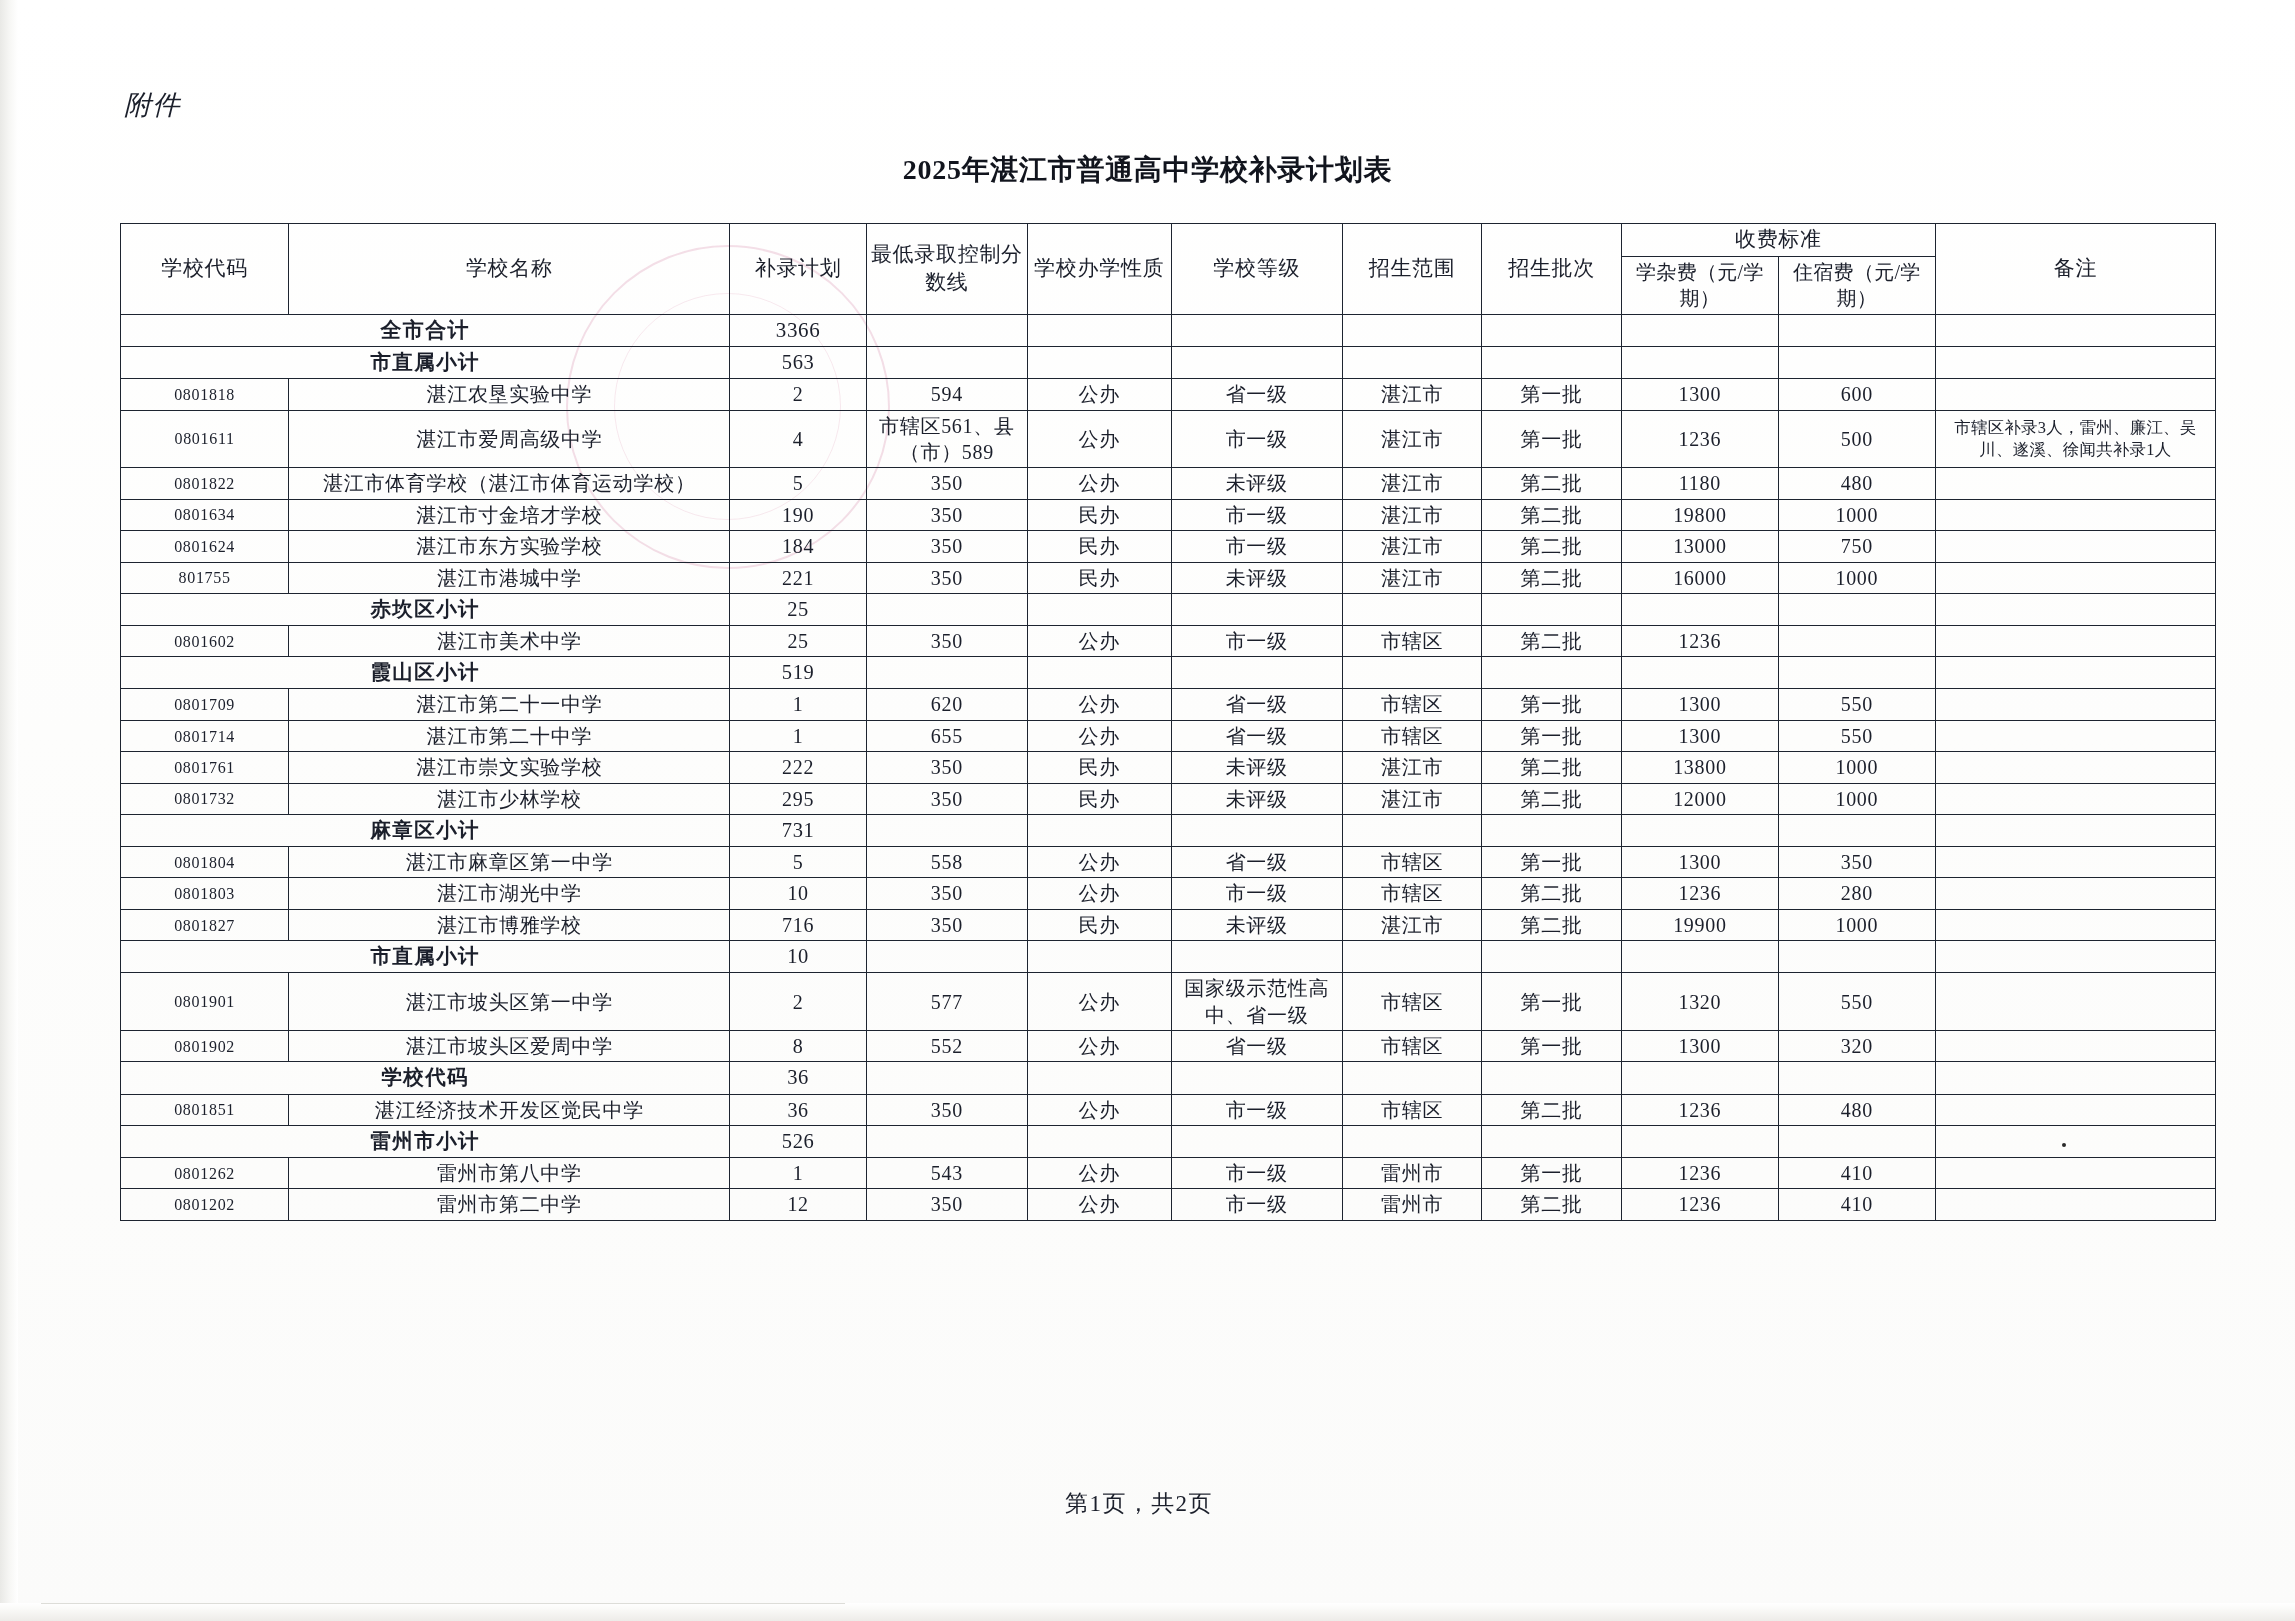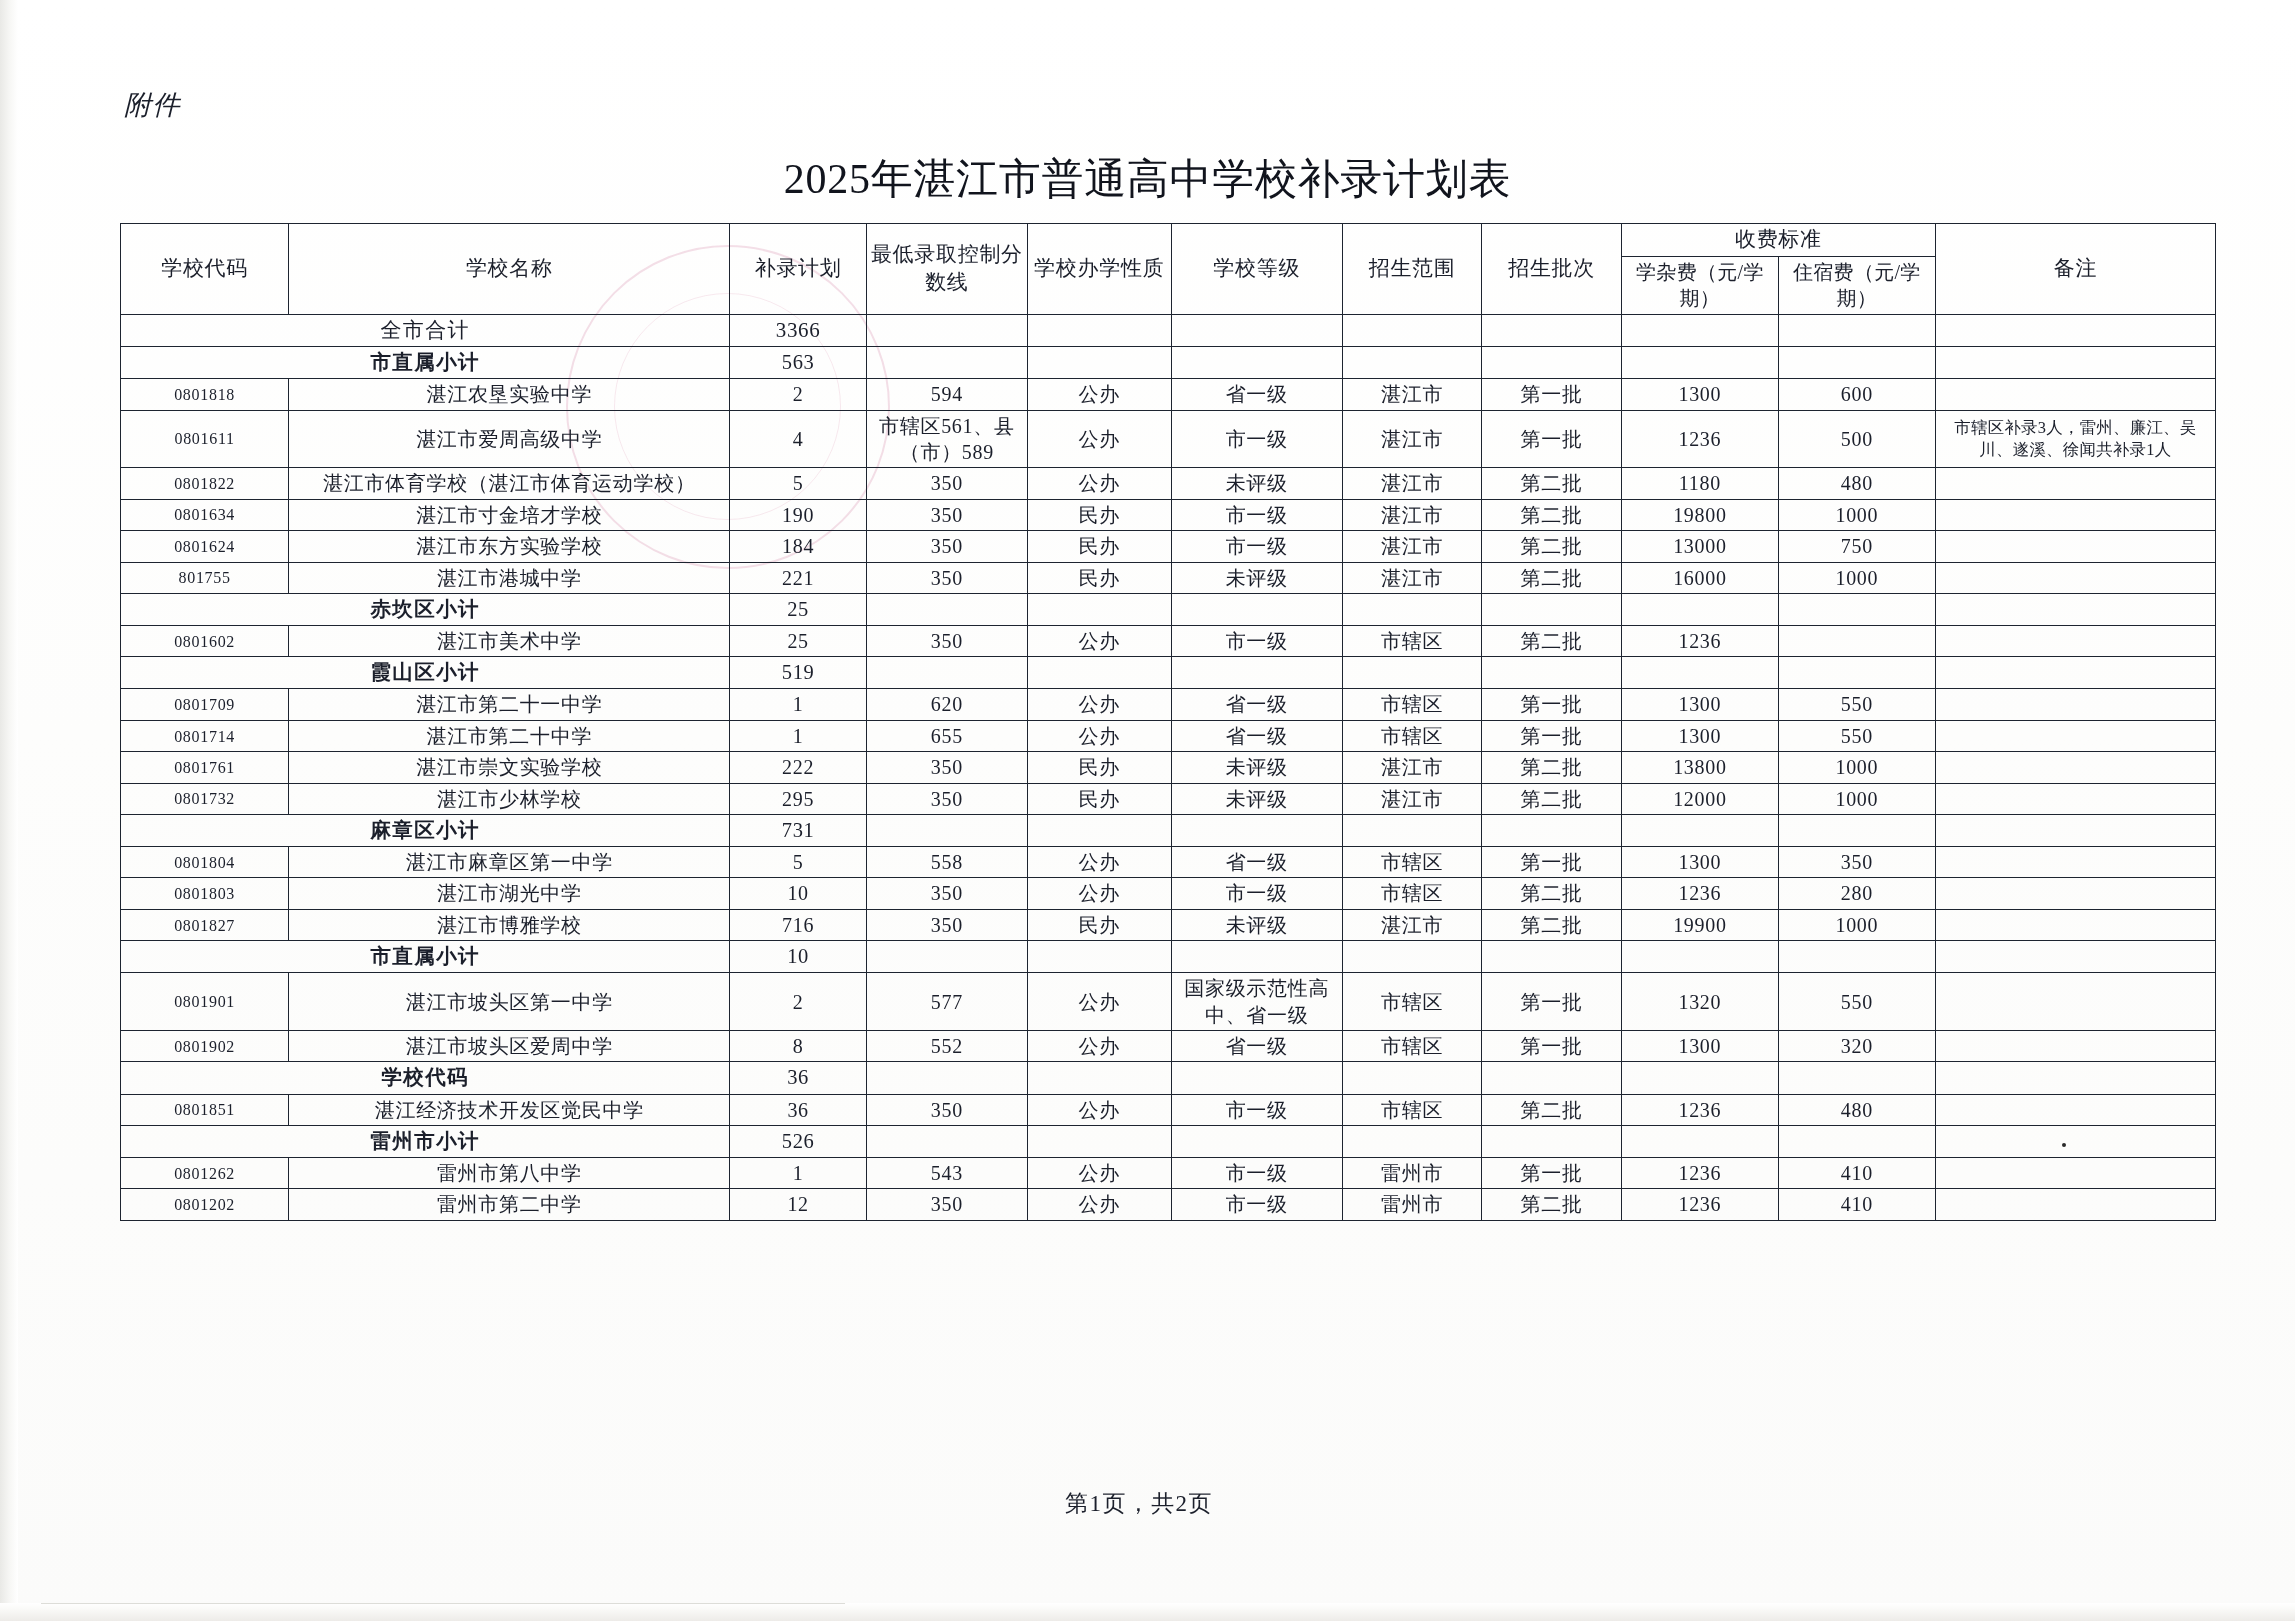--- a/index.html
+++ b/index.html
@@ -51,22 +51,22 @@
     color: #1b1f2b;
     font-style: italic;
   }
 
   .doc-title {
     position: absolute;
     left: 0;
     right: 0;
     top: 151px;
     text-align: center;
-    font-size: 42px;
-    font-weight: normal;
+    font-size: 28px;
+    font-weight: bold;
     letter-spacing: 0.7px;
     color: #11141d;
   }
 
   table.plan-table {
     position: absolute;
     left: 120px;
     top: 223px;
     width: 2096px;
     border-collapse: collapse;
@@ -116,21 +116,21 @@
     font-weight: bold;
     font-size: 20.5px;
     letter-spacing: 1.4px;
   }
   tr.subtotal-row td.num-cell {
     font-weight: normal;
     letter-spacing: 0.7px;
     margin-top: 17px;
   }
   tr.total-row td {
-    font-weight: normal;
+    font-weight: bold;
     font-size: 21px;
     letter-spacing: 1.4px;
   }
   tr.total-row td.num-cell {
     font-weight: normal;
     letter-spacing: 0.7px;
   }
 
   .footer-page {
     position: absolute;

